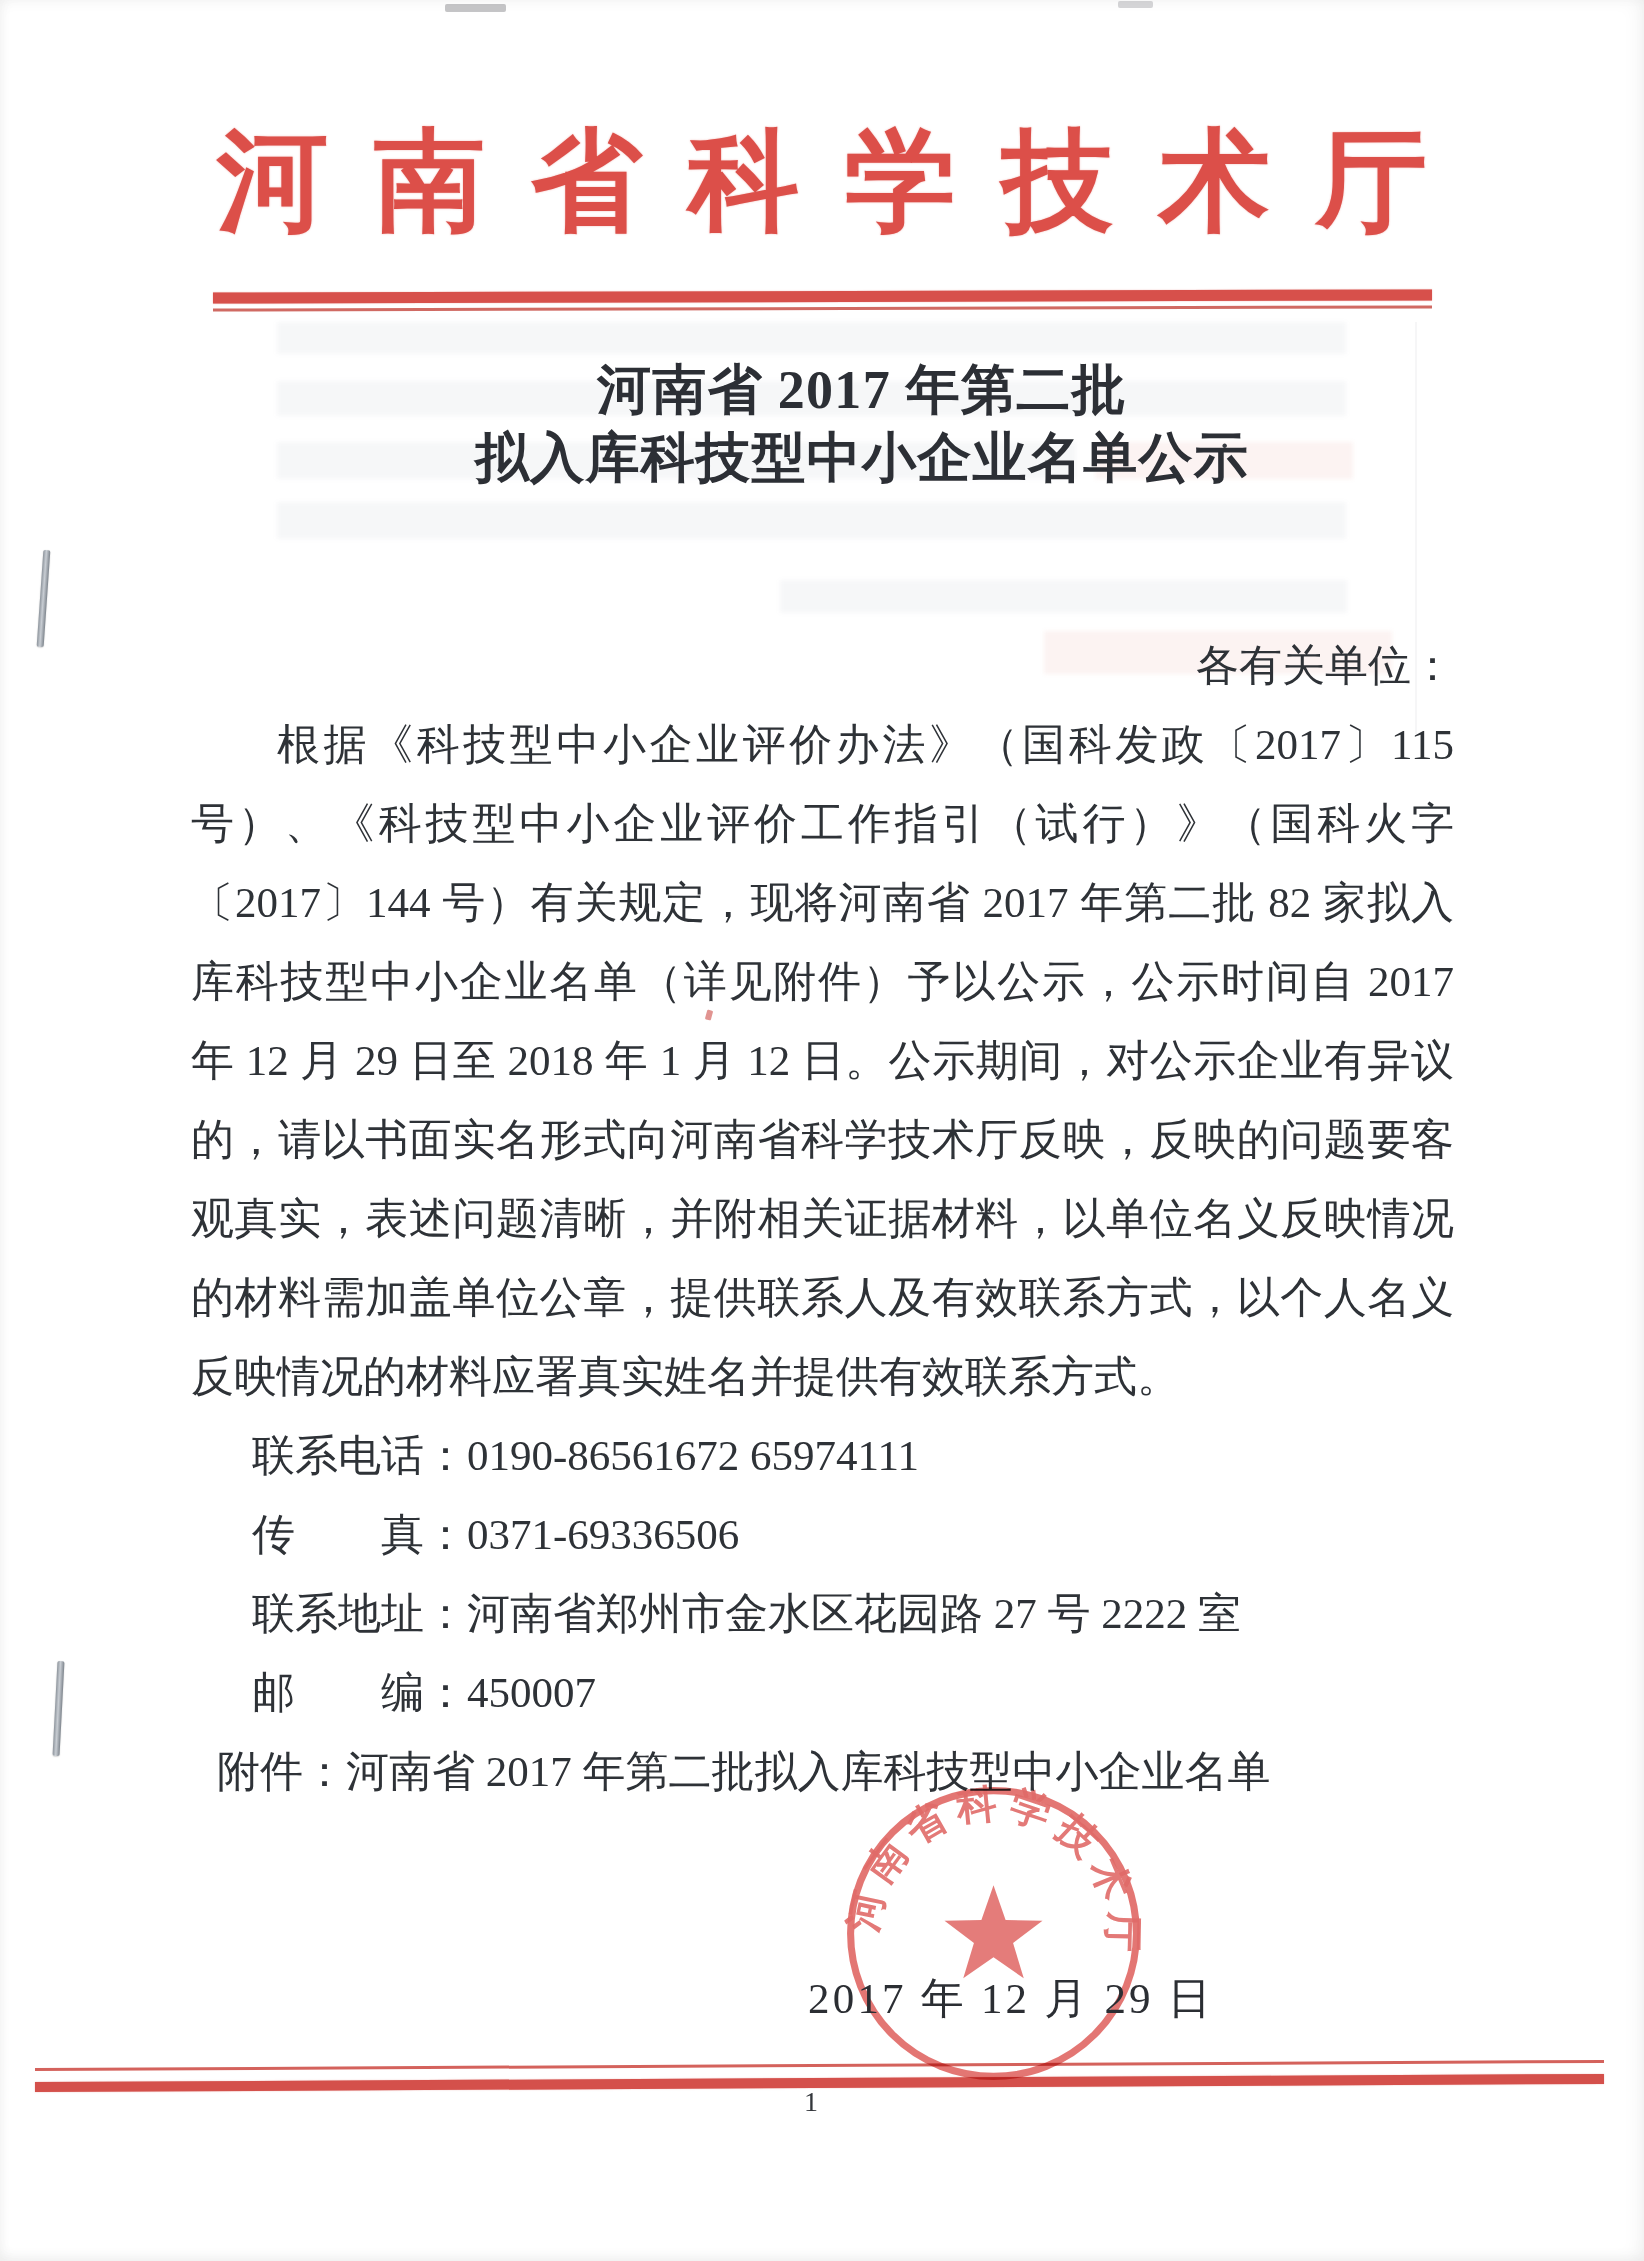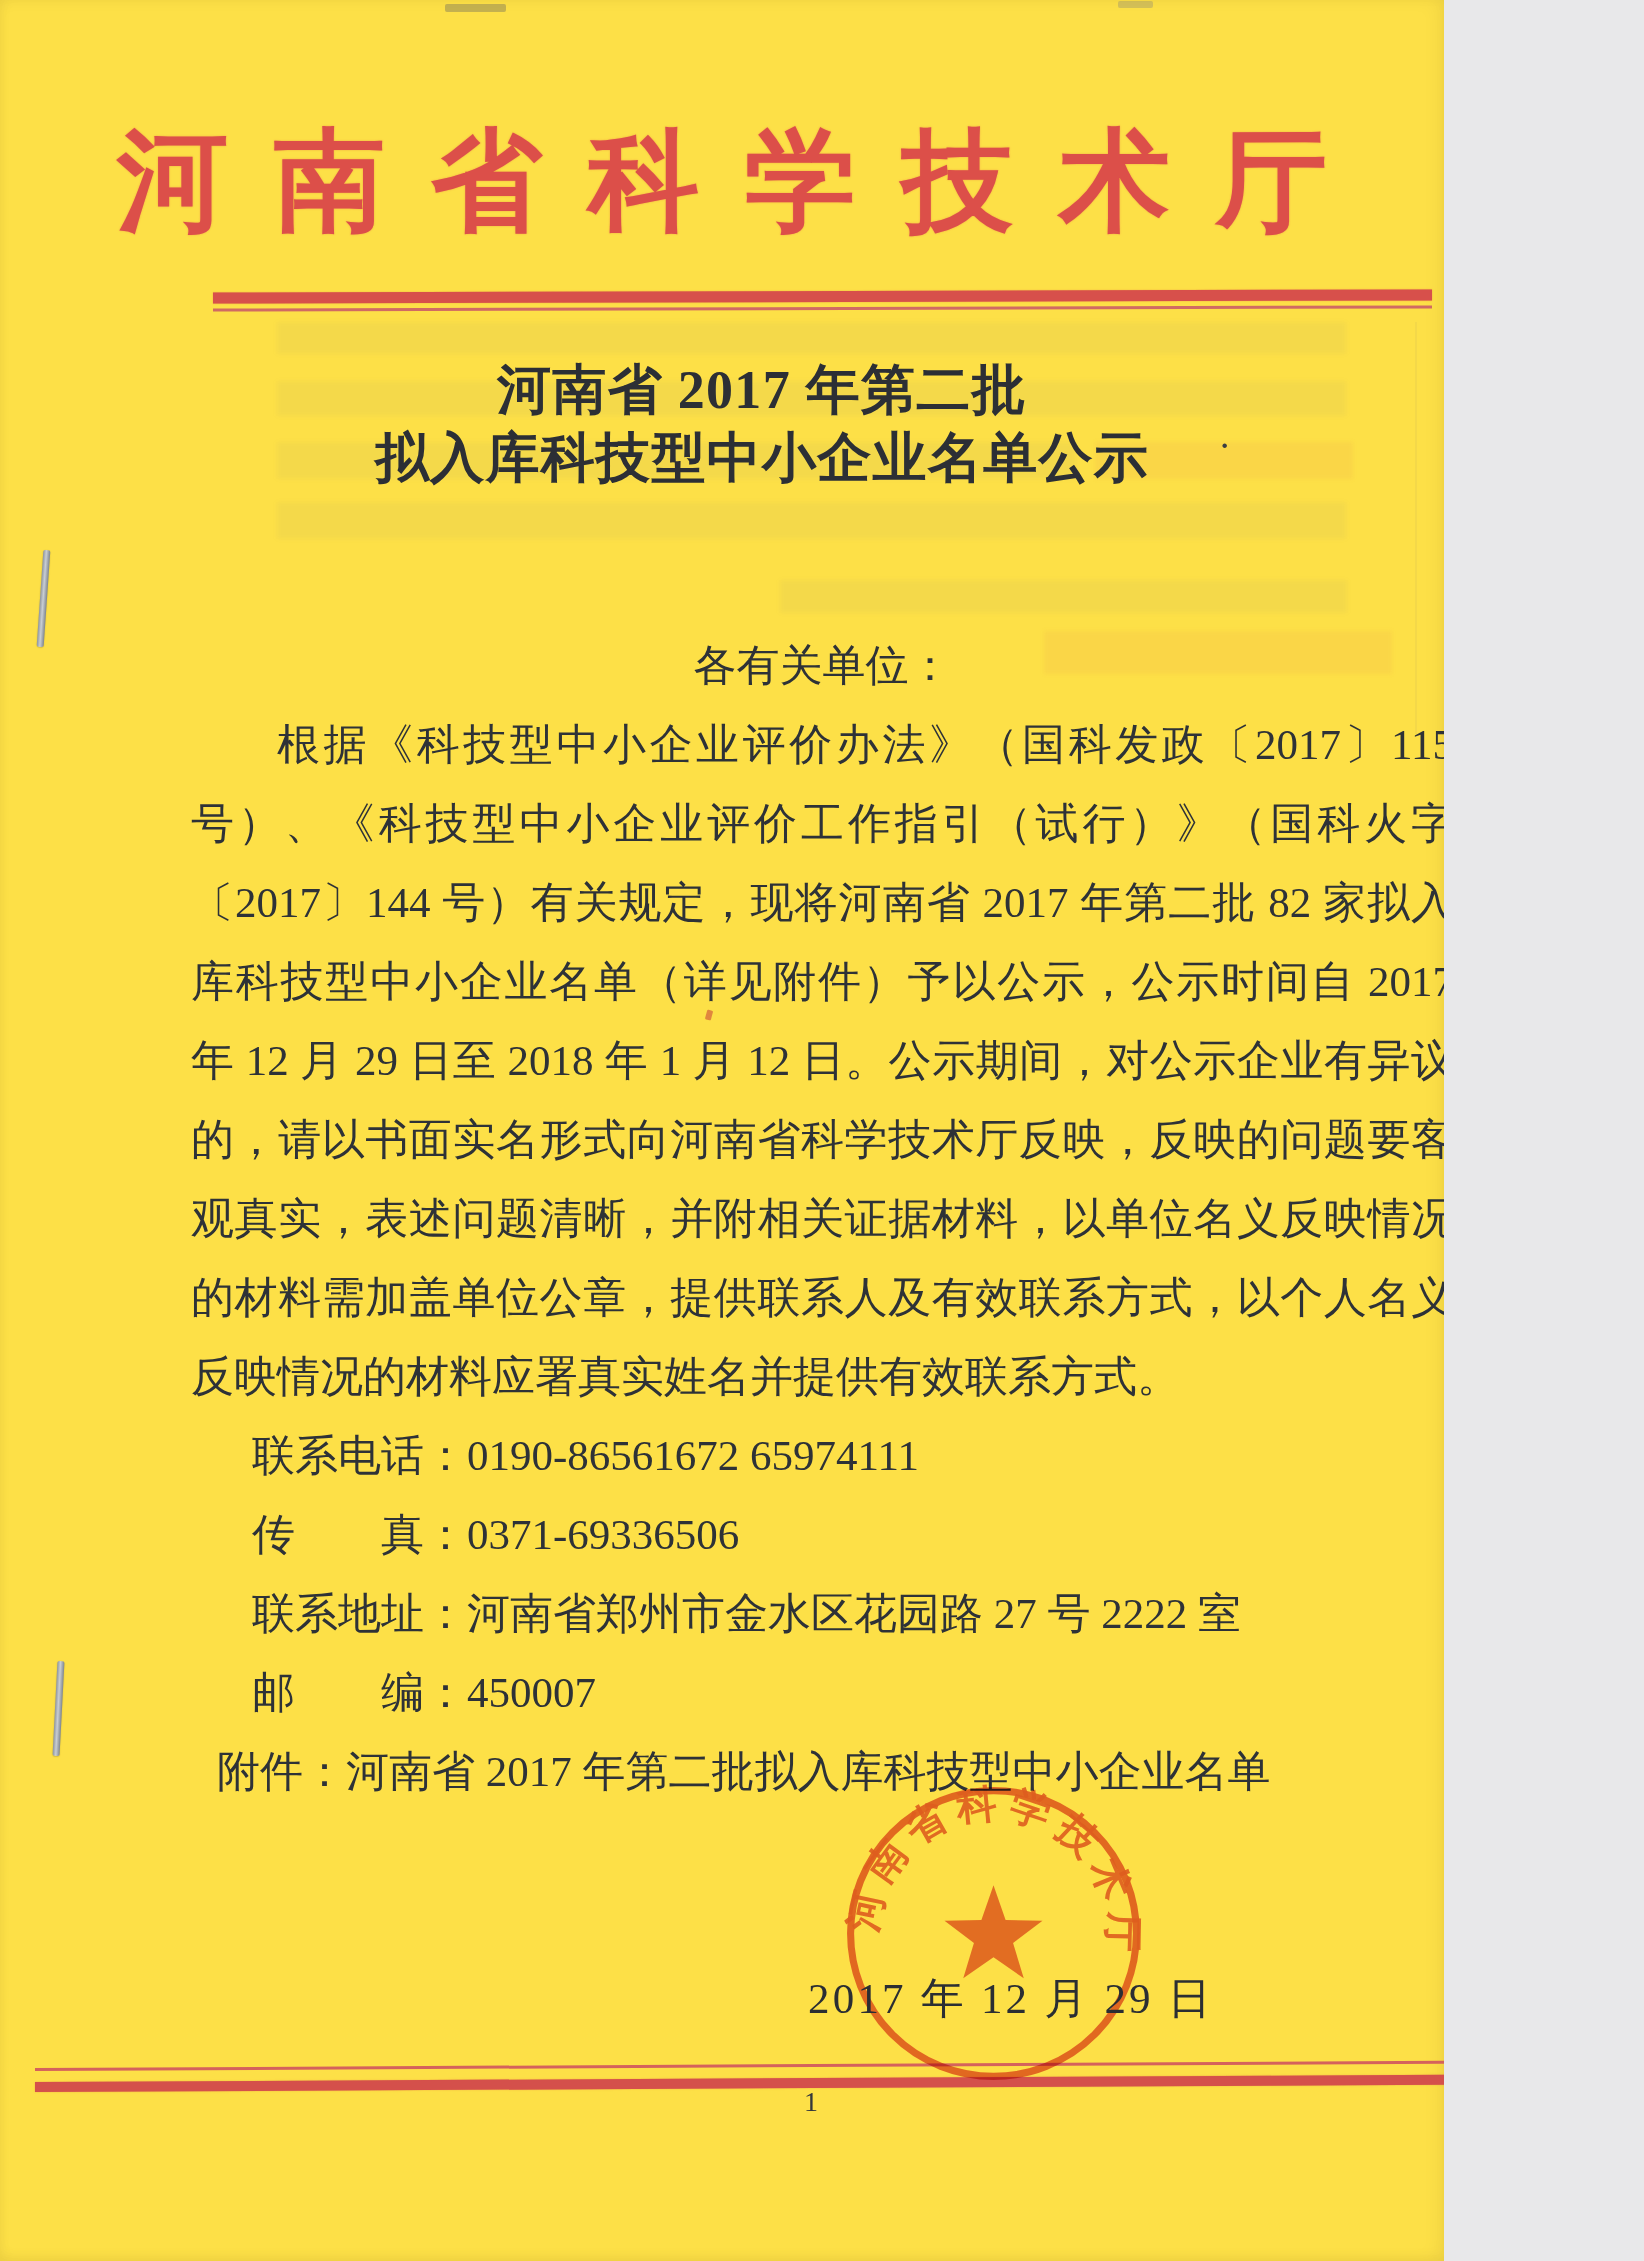--- a/index.html
+++ b/index.html
@@ -1,19 +1,19 @@
 <!DOCTYPE html>
 <html style="font-size:10.3px"><head>
 <meta charset="utf-8">
 <style>
   html,body{margin:0;padding:0;background:#e8e8ea;}
   .page{
     position:relative;
-    width:1444px;height:2261px;
-    background:#fde047;
+    width:1644px;height:2261px;
+    background:#ffffff;
     overflow:hidden;
     font-family:"Liberation Serif","DejaVu Serif",serif;
     color:#2e3237;
     box-shadow:inset -6.4px 0 17px rgba(0,0,0,.045),
                inset 0 -5.2px 13px rgba(0,0,0,.03),
                inset 3.9px 0 11.6px rgba(0,0,0,.025);
   }
   
   .letterhead{
     position:absolute;top:126px;left:0;width:100%;
@@ -52,21 +52,21 @@
     font-size:28px;color:#3a3d42;font-weight:700;
   }
   
   .body-block{
     position:absolute;top:626px;left:191px;width:1263px;
     font-size:43px;line-height:79px;
     color:#2e3237;
     text-align:justify;
     text-justify:inter-ideograph;
   }
-  .salutation{text-align:center;}
+  .salutation{text-align:right;}
   .main-paragraph{text-indent:2em;margin:0;}
   .contact-line{padding-left:61px;}
   .attachment-line{padding-left:26px;}
   
   .date-line{
     position:absolute;top:1970px;left:808px;
     font-size:43px;letter-spacing:3.2px;color:#2b2e33;
     z-index:6;
   }
   .seal{

